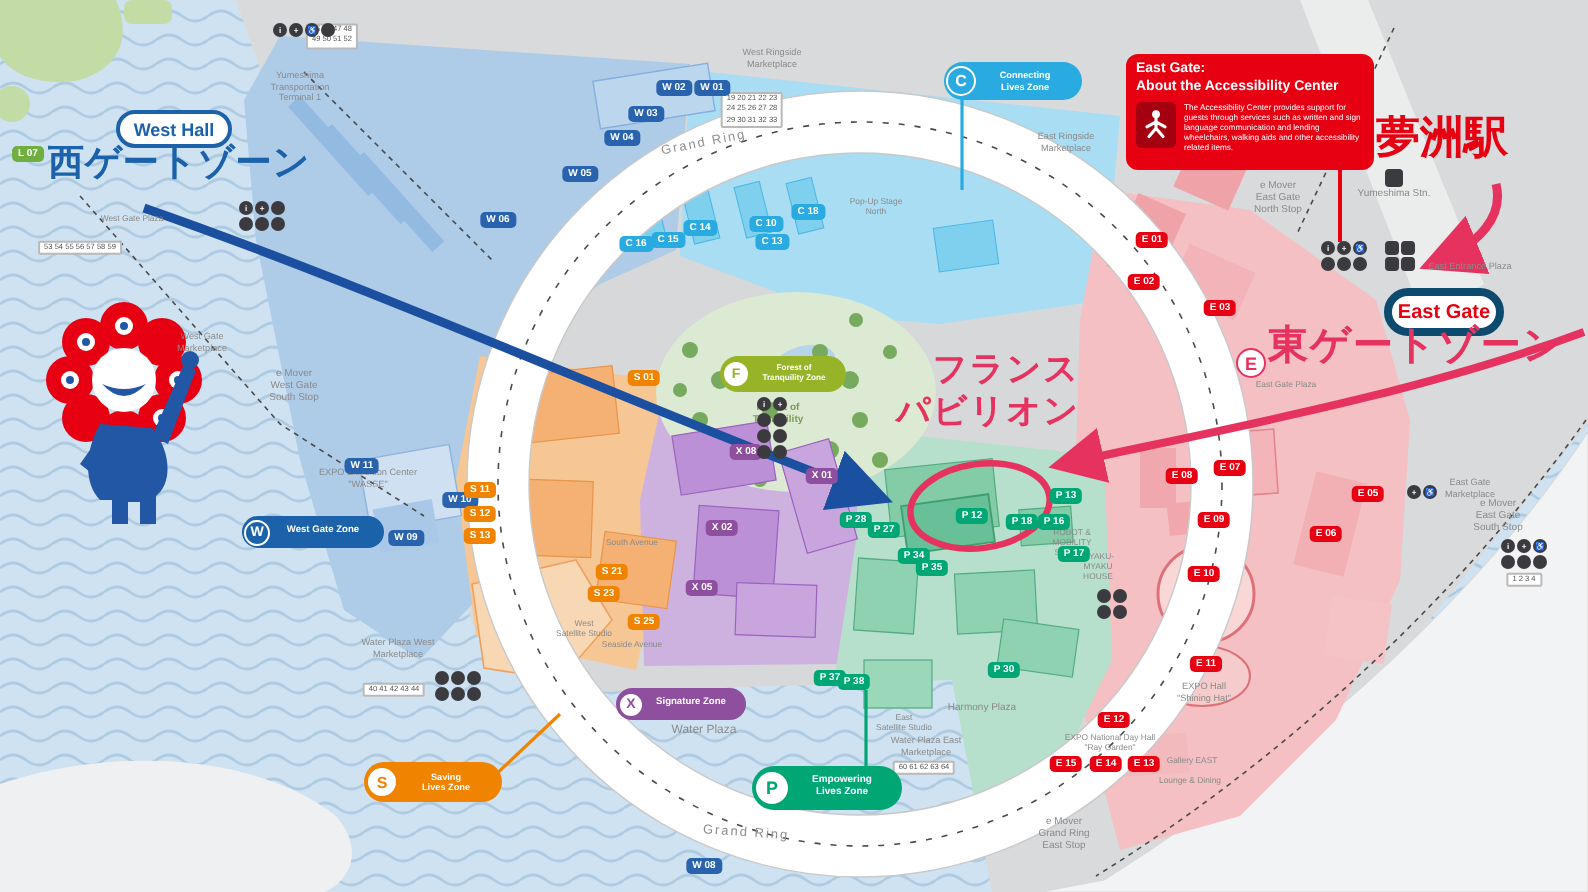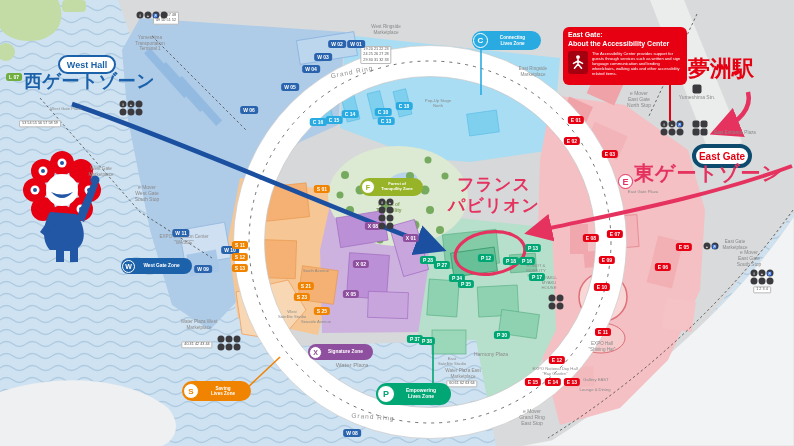--- a/index.html
+++ b/index.html
@@ -450,21 +450,21 @@
 
 <div class="gatepill" style="left:58px;top:55px;width:54px;height:15px;border:2px solid #1b62ab;color:#1b62ab;font-size:9px">West Hall</div>
 <div class="jp" style="left:688px;top:55px;font-size:22px;color:#e60012">夢洲駅</div>
 
 <div class="jp" style="left:24px;top:70px;font-size:18px;color:#1b62ab;letter-spacing:0.5px">西ゲートゾーン</div>
 
 <div class="gatepill" style="left:692px;top:144px;width:52px;height:16px;border:4px solid #0c4a6e;color:#e60012;font-size:10px">East Gate</div>
 <div class="gatepill" style="left:618px;top:174px;width:13px;height:13px;border-radius:50%;border:1.8px solid #e5325f;color:#e5325f;font-size:9px">E</div>
 <div class="jp" style="left:634px;top:161px;font-size:20px;color:#e5325f;letter-spacing:1px">東ゲートゾーン</div>
 
-<div class="jp" style="left:448px;top:174px;font-size:17px;color:#e5325f;text-align:center;letter-spacing:1px">フランス
+<div class="jp" style="left:448px;top:174px;font-size:17px;color:#e5325f;text-align:right;letter-spacing:1px">フランス
 パビリオン</div>
 
 <div id="acard">
   <div class="t">East Gate:</div>
   <div class="t">About the Accessibility Center</div>
   <div class="row">
     <span class="ibox">
       <svg width="14" height="16" viewBox="0 0 20 22">
         <circle cx="10" cy="4" r="2.8" fill="#fff"></circle>
         <path d="M10,7 L10,14 M10,9.5 L3.5,13 M10,9.5 L16.5,13 M10,14 L5,20 M10,14 L15,20" stroke="#fff" stroke-width="2.2" stroke-linecap="round" fill="none"></path>

